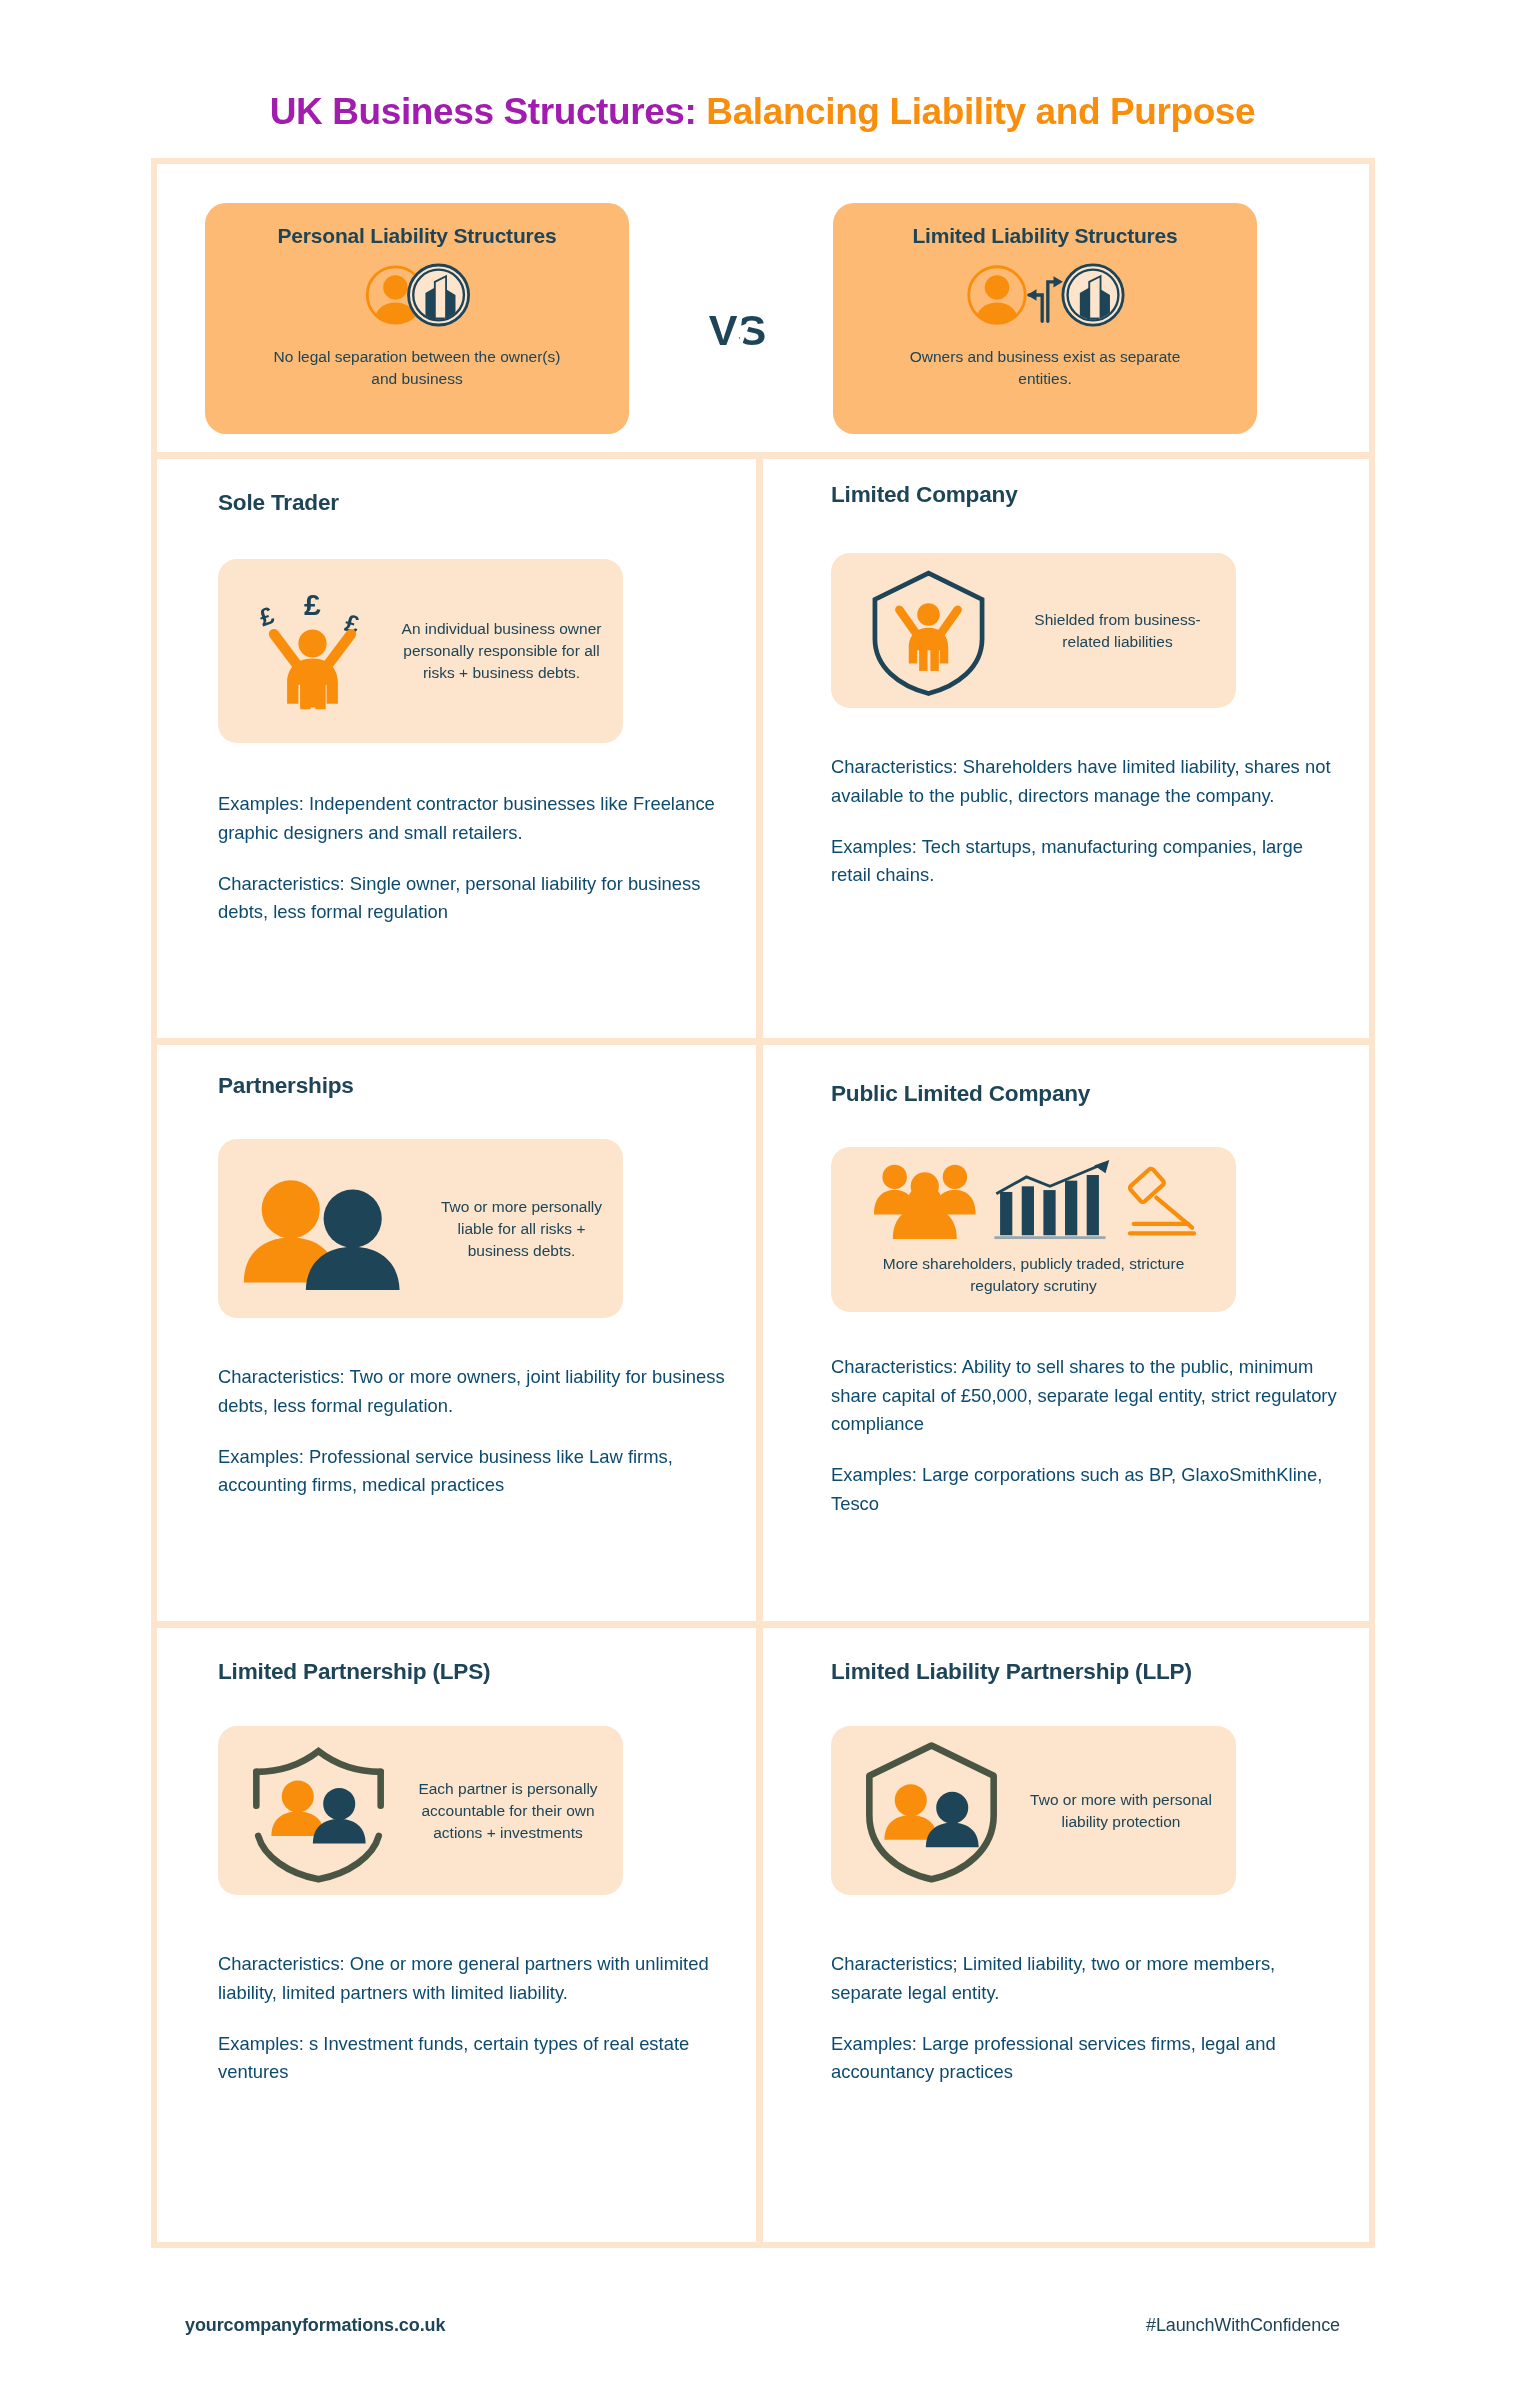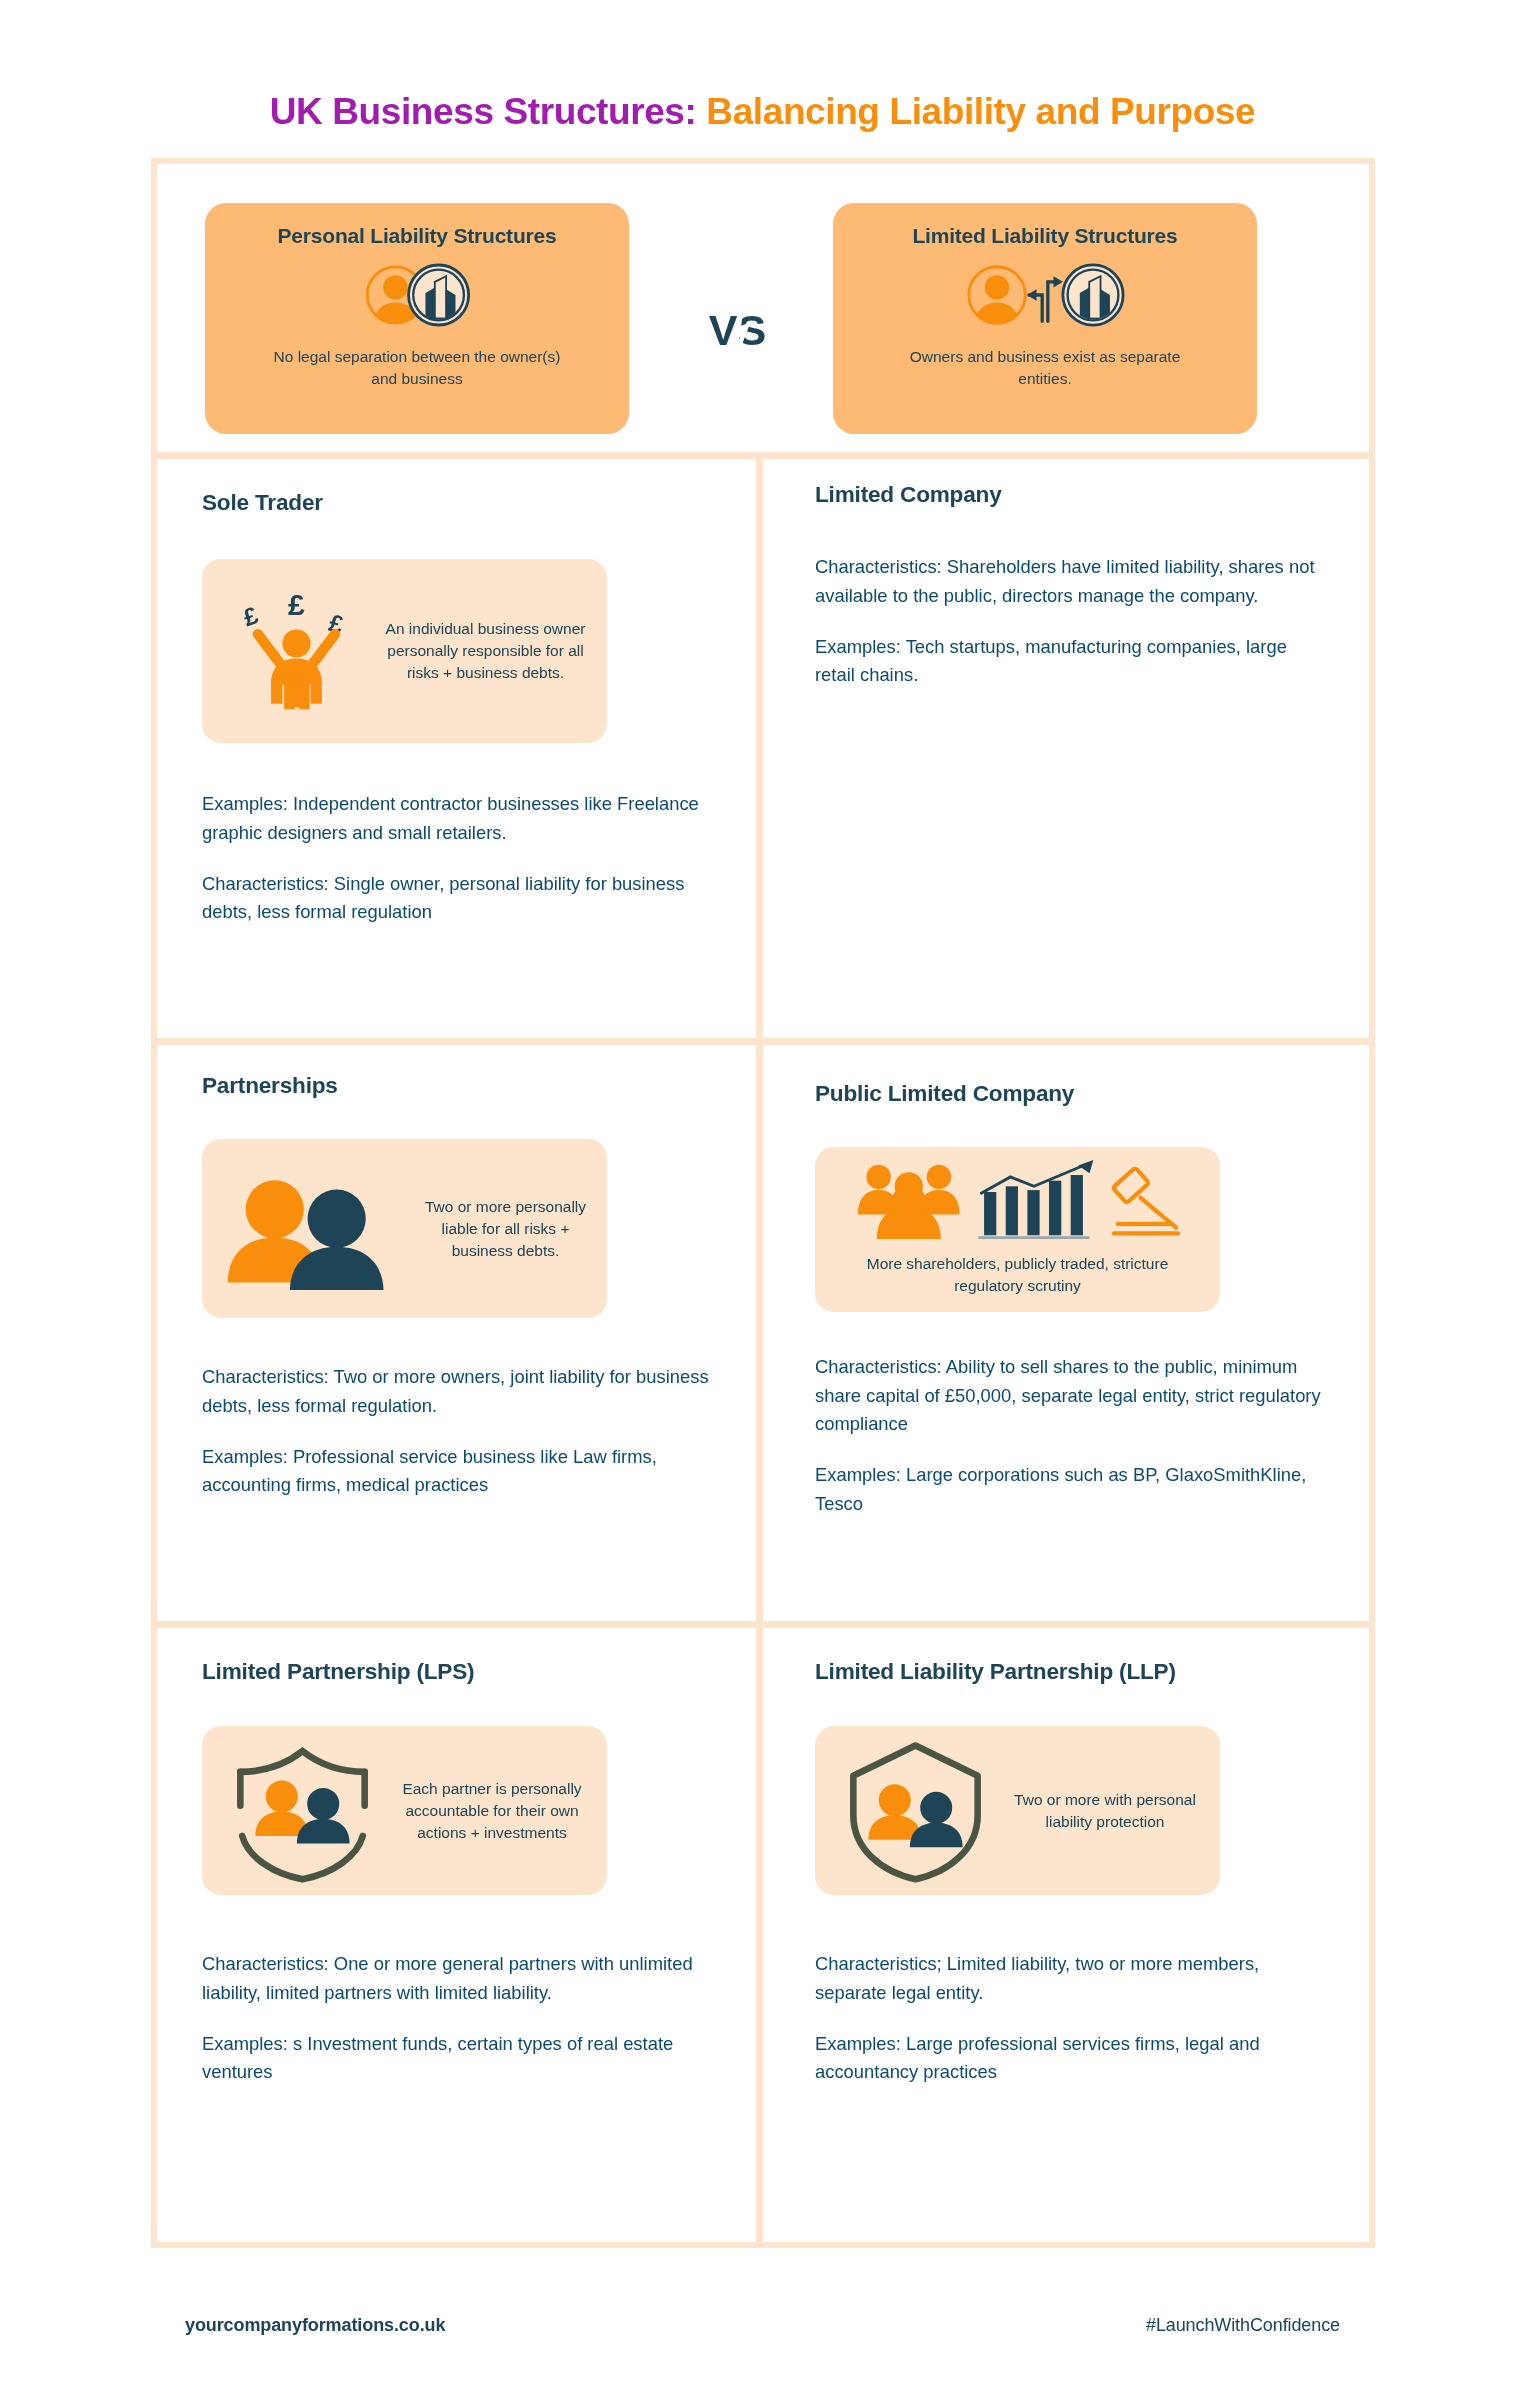--- a/index.html
+++ b/index.html
@@ -46,21 +46,21 @@
   .cmp-title{font-size:21px;font-weight:bold;color:#1d4457;letter-spacing:-0.2px;white-space:nowrap;}
   .cmp-icons{margin-top:13px;height:68px;display:flex;align-items:center;justify-content:center;}
   .cmp-desc{margin-top:17px;font-size:15.5px;line-height:1.45;color:#1d4457;max-width:311px;}
 
   .vs{
     position:absolute;left:692px;top:292px;width:104px;height:75px;
     display:flex;align-items:center;justify-content:center;
   }
 
   
-  .sec{position:absolute;box-sizing:border-box;}
+  .sec{position:absolute;box-sizing:border-box;margin-left:16px;}
   .sec-title{font-size:22.6px;font-weight:bold;color:#1d4457;letter-spacing:-0.2px;white-space:nowrap;}
 
   .badge{
     background:#fce5cc;border-radius:19px;
     display:flex;align-items:center;
     box-sizing:border-box;
   }
   .badge-icon{flex:0 0 auto;display:flex;align-items:center;justify-content:center;}
   .badge-text{
     font-size:15.5px;line-height:1.42;color:#1d4457;text-align:center;
@@ -189,20 +189,34 @@
       <div class="badge-text">An individual business owner personally responsible for all risks + business debts.</div>
     </div>
     <div style="margin-top:47px;width:513px;">
       <div class="para">Examples: Independent contractor businesses like Freelance graphic designers and small retailers.</div>
       <div class="para">Characteristics: Single owner, personal liability for business debts, less formal regulation</div>
     </div>
   </div>
 
   <div class="sec" style="left:815px;top:482px;width:546px;">
     <div class="sec-title">Limited Company</div>
+    <div class="badge" style="margin-top:45px;width:405px;height:155px;padding:0 13px;">
+      <div class="badge-icon" style="width:168px;">
+        <svg width="141" height="141" viewBox="0 0 150 150">
+          <path d="M75 14 L132 42 L132 84 C132 114 106 134 75 142 C44 134 18 114 18 84 L18 42 Z" fill="none" stroke="#1d4457" stroke-width="5"></path>
+          <circle cx="75" cy="58" r="12" fill="#f98d0c"></circle>
+          <path d="M75 72 C60 72 54 82 54 93 L54 110 L63 110 L63 96 L87 96 L87 110 L96 110 L96 93 C96 82 90 72 75 72 Z" fill="#f98d0c"></path>
+          <path d="M61 77 L44 53" stroke="#f98d0c" stroke-width="9" stroke-linecap="round"></path>
+          <path d="M89 77 L106 53" stroke="#f98d0c" stroke-width="9" stroke-linecap="round"></path>
+          <rect x="65" y="92" width="9" height="26" fill="#f98d0c"></rect>
+          <rect x="77" y="92" width="9" height="26" fill="#f98d0c"></rect>
+        </svg>
+      </div>
+      <div class="badge-text">Shielded from business-related liabilities</div>
+    </div>
     <div style="margin-top:45px;width:513px;">
       <div class="para">Characteristics: Shareholders have limited liability, shares not available to the public, directors manage the company.</div>
       <div class="para">Examples: Tech startups, manufacturing companies, large retail chains.</div>
     </div>
   </div>
 
   <div class="sec" style="left:202px;top:1073px;width:546px;">
     <div class="sec-title">Partnerships</div>
     <div class="badge" style="margin-top:40px;width:405px;height:179px;padding:0 13px;">
       <div class="badge-icon" style="width:202px;">

